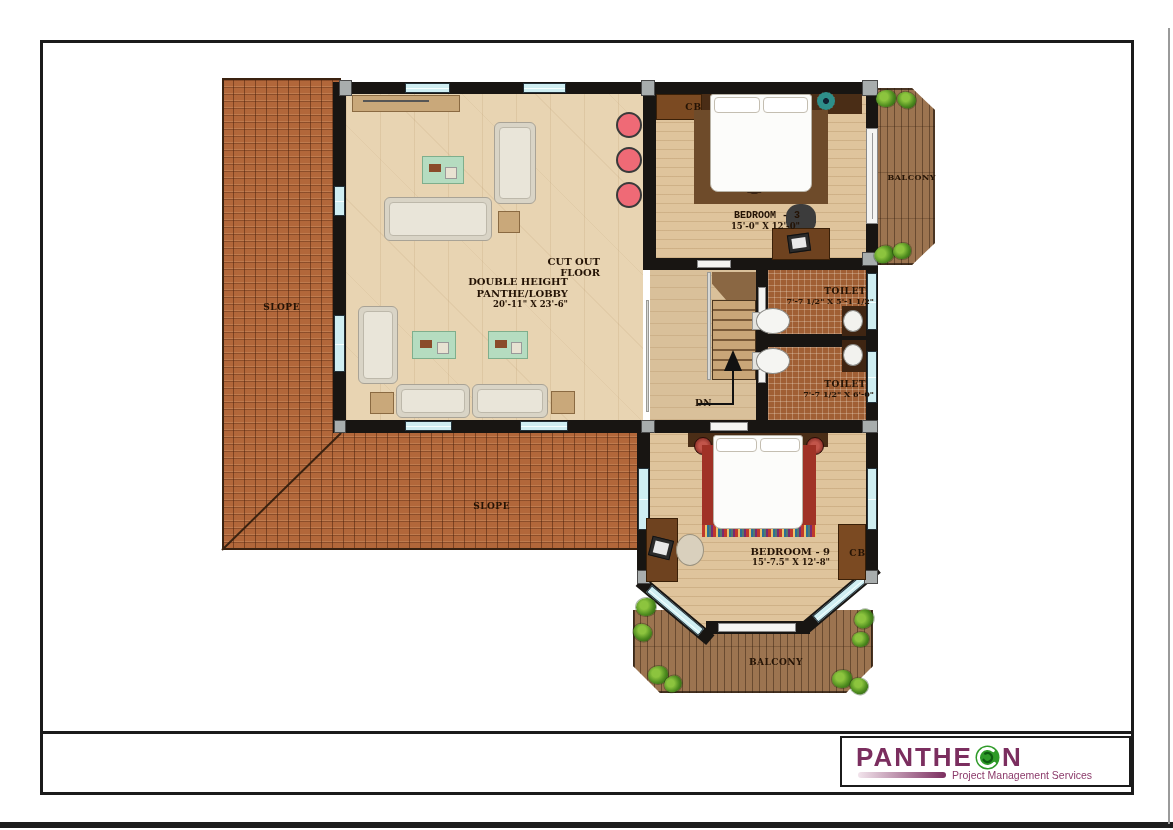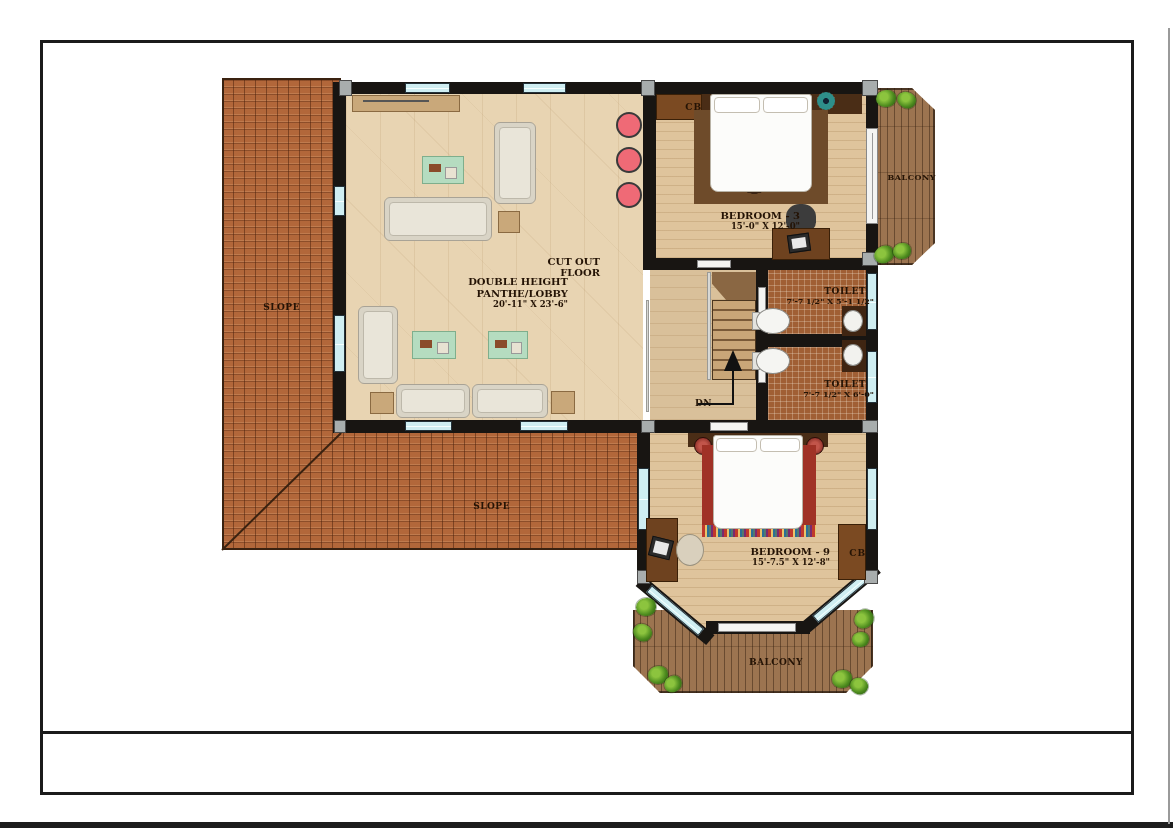--- a/index.html
+++ b/index.html
@@ -193,21 +193,21 @@
   <div class="lbl lbl-cb" style="left:656px;top:102px;width:46px;">CB</div>
   <div class="abs headboard" style="left:702px;top:94px;width:160px;height:20px;"></div>
   <div class="abs rugdark" style="left:694px;top:110px;width:134px;height:94px;"></div>
   <div class="abs bed" style="left:710px;top:94px;width:102px;height:98px;"></div>
   <div class="abs pillow" style="left:714px;top:97px;width:46px;height:16px;"></div>
   <div class="abs pillow" style="left:763px;top:97px;width:45px;height:16px;"></div>
   <div class="abs fan" style="left:817px;top:92px;width:18px;height:18px;"></div>
   <div class="abs chair-dark" style="left:786px;top:204px;width:30px;height:28px;"></div>
   <div class="abs desk" style="left:772px;top:228px;width:58px;height:32px;"></div>
   <div class="abs laptop" style="left:788px;top:234px;width:22px;height:18px;transform:rotate(-8deg);"></div>
-  <div class="lbl lbl-room" style="left:660px;top:210px;width:140px;">BEDROOM - 3</div>
+  <div class="lbl lbl-room" style="left:660px;top:210px;width:140px;font-family:Liberation Mono, monospace;">BEDROOM - 3</div>
   <div class="lbl lbl-dim" style="left:660px;top:222px;width:140px;">15'-0" X 12'-0"</div>
 
   <div class="abs stable" style="left:352px;top:95px;width:108px;height:17px;">
     <div style="position:absolute;left:10px;top:4px;right:30px;height:2px;background:#555;"></div>
   </div>
   <div class="abs sofa" style="left:494px;top:122px;width:42px;height:82px;"></div>
   <div class="abs sofa" style="left:384px;top:197px;width:108px;height:44px;"></div>
   <div class="abs sofa" style="left:358px;top:306px;width:40px;height:78px;"></div>
   <div class="abs sofa" style="left:396px;top:384px;width:74px;height:34px;"></div>
   <div class="abs sofa" style="left:472px;top:384px;width:76px;height:34px;"></div>
@@ -263,16 +263,29 @@
   <div class="abs plant" style="left:633px;top:624px;width:19px;height:17px;transform:rotate(40deg);"></div>
   <div class="abs plant" style="left:648px;top:666px;width:20px;height:18px;"></div>
   <div class="abs plant" style="left:664px;top:676px;width:18px;height:16px;transform:rotate(-25deg);"></div>
   <div class="abs plant" style="left:832px;top:670px;width:20px;height:18px;"></div>
   <div class="abs plant" style="left:850px;top:678px;width:18px;height:16px;transform:rotate(30deg);"></div>
   <div class="abs plant" style="left:854px;top:610px;width:20px;height:18px;transform:rotate(-30deg);"></div>
   <div class="abs plant" style="left:852px;top:632px;width:17px;height:15px;"></div>
 
   <div class="sep"></div>
 
+  <div class="logo-box">
+    <div class="brand">
+      <span>PANTHE</span>
+      <svg width="27" height="27" viewBox="0 0 27 27">
+        <circle cx="13.5" cy="13.5" r="12" fill="#2e9a28"></circle>
+        <path d="M13.5 4.5 a9 9 0 1 0 9 9" fill="none" stroke="#ffffff" stroke-width="3" stroke-linecap="round" transform="rotate(40 13.5 13.5)"></path>
+        <path d="M13.5 9 a4.5 4.5 0 1 1 -4.5 4.5" fill="none" stroke="#0e5c10" stroke-width="2.4" stroke-linecap="round" transform="rotate(-30 13.5 13.5)"></path>
+      </svg>
+      <span>N</span>
+    </div>
+    <div class="logo-bar"></div>
+    <div class="tagline">Project Management Services</div>
+  </div>
 
   <div class="bottom-edge"></div>
   <div class="right-edge"></div>
 </div>
 
 </body></html>

